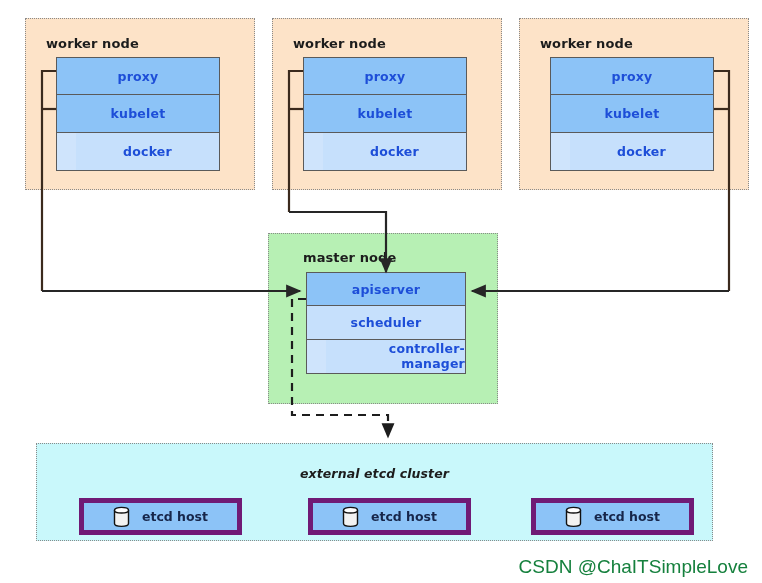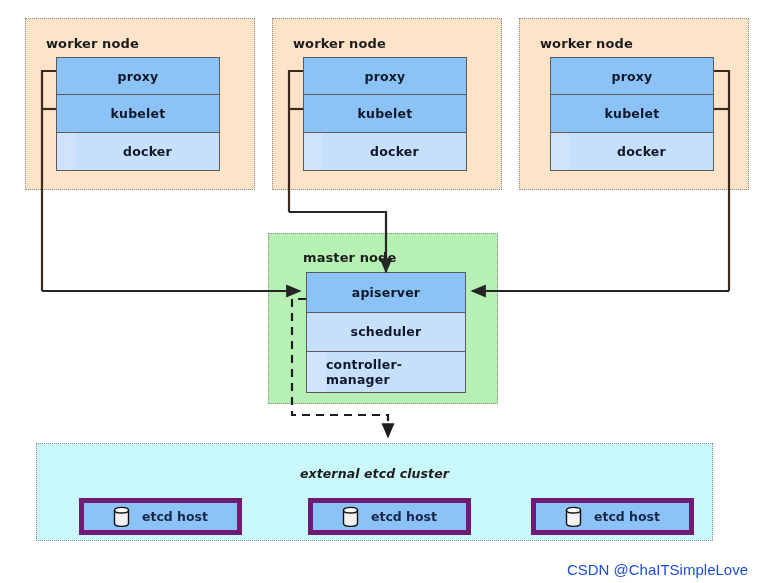--- a/index.html
+++ b/index.html
@@ -53,22 +53,23 @@
   }
   .cell {
     box-sizing: border-box;
     height: 33.3333%;
     border-bottom: 1px solid #5a5a5a;
     display: flex;
     align-items: center;
     justify-content: center;
     font-size: 12.5px;
     font-weight: bold;
-    color: #0f172a;
+    color: #1d4ed8;
     letter-spacing: 0.2px;
+    text-align: right;
   }
   .cell:last-child { border-bottom: none; margin-left: 19px; }
   .cell.dark  { background: #8cc3f7; }
   .cell.light { background: #c6e0fc; }
 
   
   .etcd-host {
     position: absolute;
     box-sizing: border-box;
     border: 5px solid #701a75;
@@ -91,22 +92,22 @@
     width: 762px;
     height: 583px;
     pointer-events: none;
   }
 
   
   .watermark {
     position: absolute;
     right: 14px;
     bottom: 5px;
-    font-size: 15px;
-    color: #1d4ed8;
+    font-size: 19px;
+    color: #15803d;
     font-family: "Liberation Sans", sans-serif;
     white-space: nowrap;
   }
 </style>
 </head>
 <body>
 
 <div id="canvas">
 
   <div class="group worker" style="left:25px; top:18px; width:230px; height:172px;">
@@ -132,21 +133,21 @@
   </div>
   <div class="stack" style="left:550px; top:57px; width:164px; height:114px;">
     <div class="cell dark">proxy</div>
     <div class="cell dark">kubelet</div>
     <div class="cell light">docker</div>
   </div>
 
   <div class="group master" style="left:268px; top:233px; width:230px; height:171px;">
     <span class="group-label master-label">master node</span>
   </div>
-  <div class="stack" style="left:306px; top:272px; width:160px; height:121px;">
+  <div class="stack" style="left:306px; top:272px; width:160px; height:102px;">
     <div class="cell dark">apiserver</div>
     <div class="cell light">scheduler</div>
     <div class="cell light">controller-manager</div>
   </div>
 
   <div class="group etcd" style="left:36px; top:443px; width:677px; height:98px;">
     <span class="group-label etcd-label">external etcd cluster</span>
   </div>
 
   <div class="etcd-host" style="left:79px; top:498px; width:163px; height:37px;">

